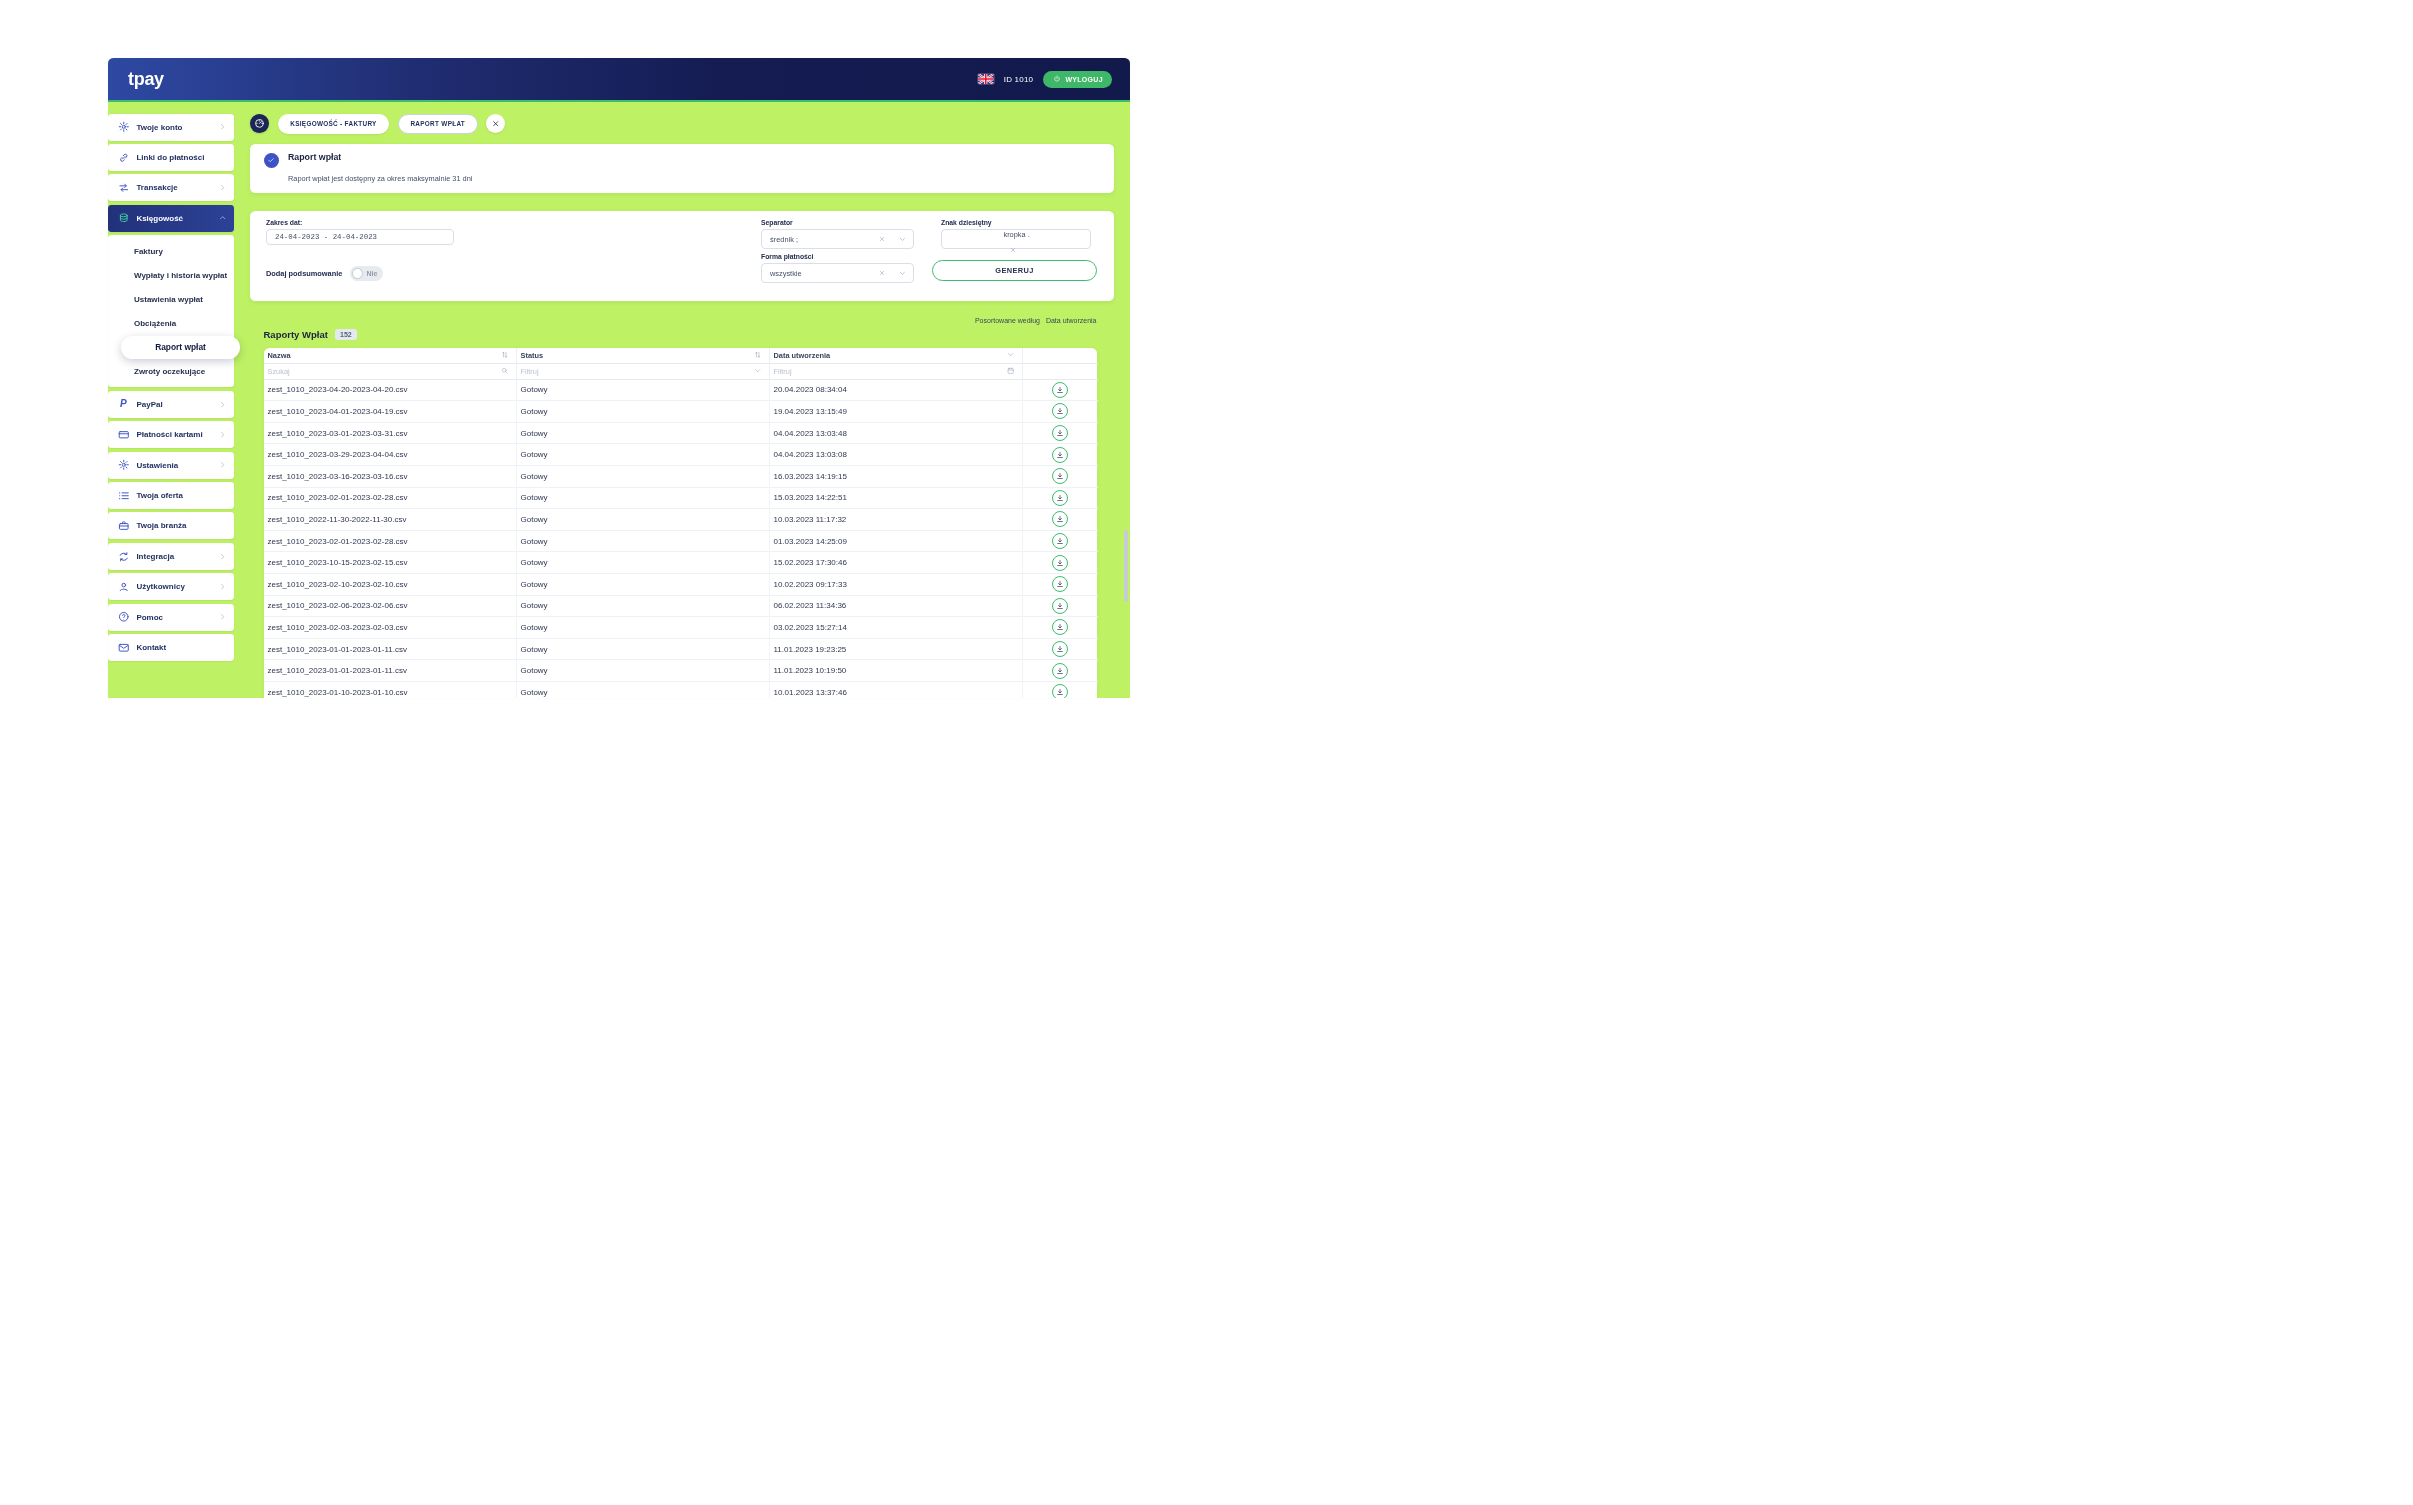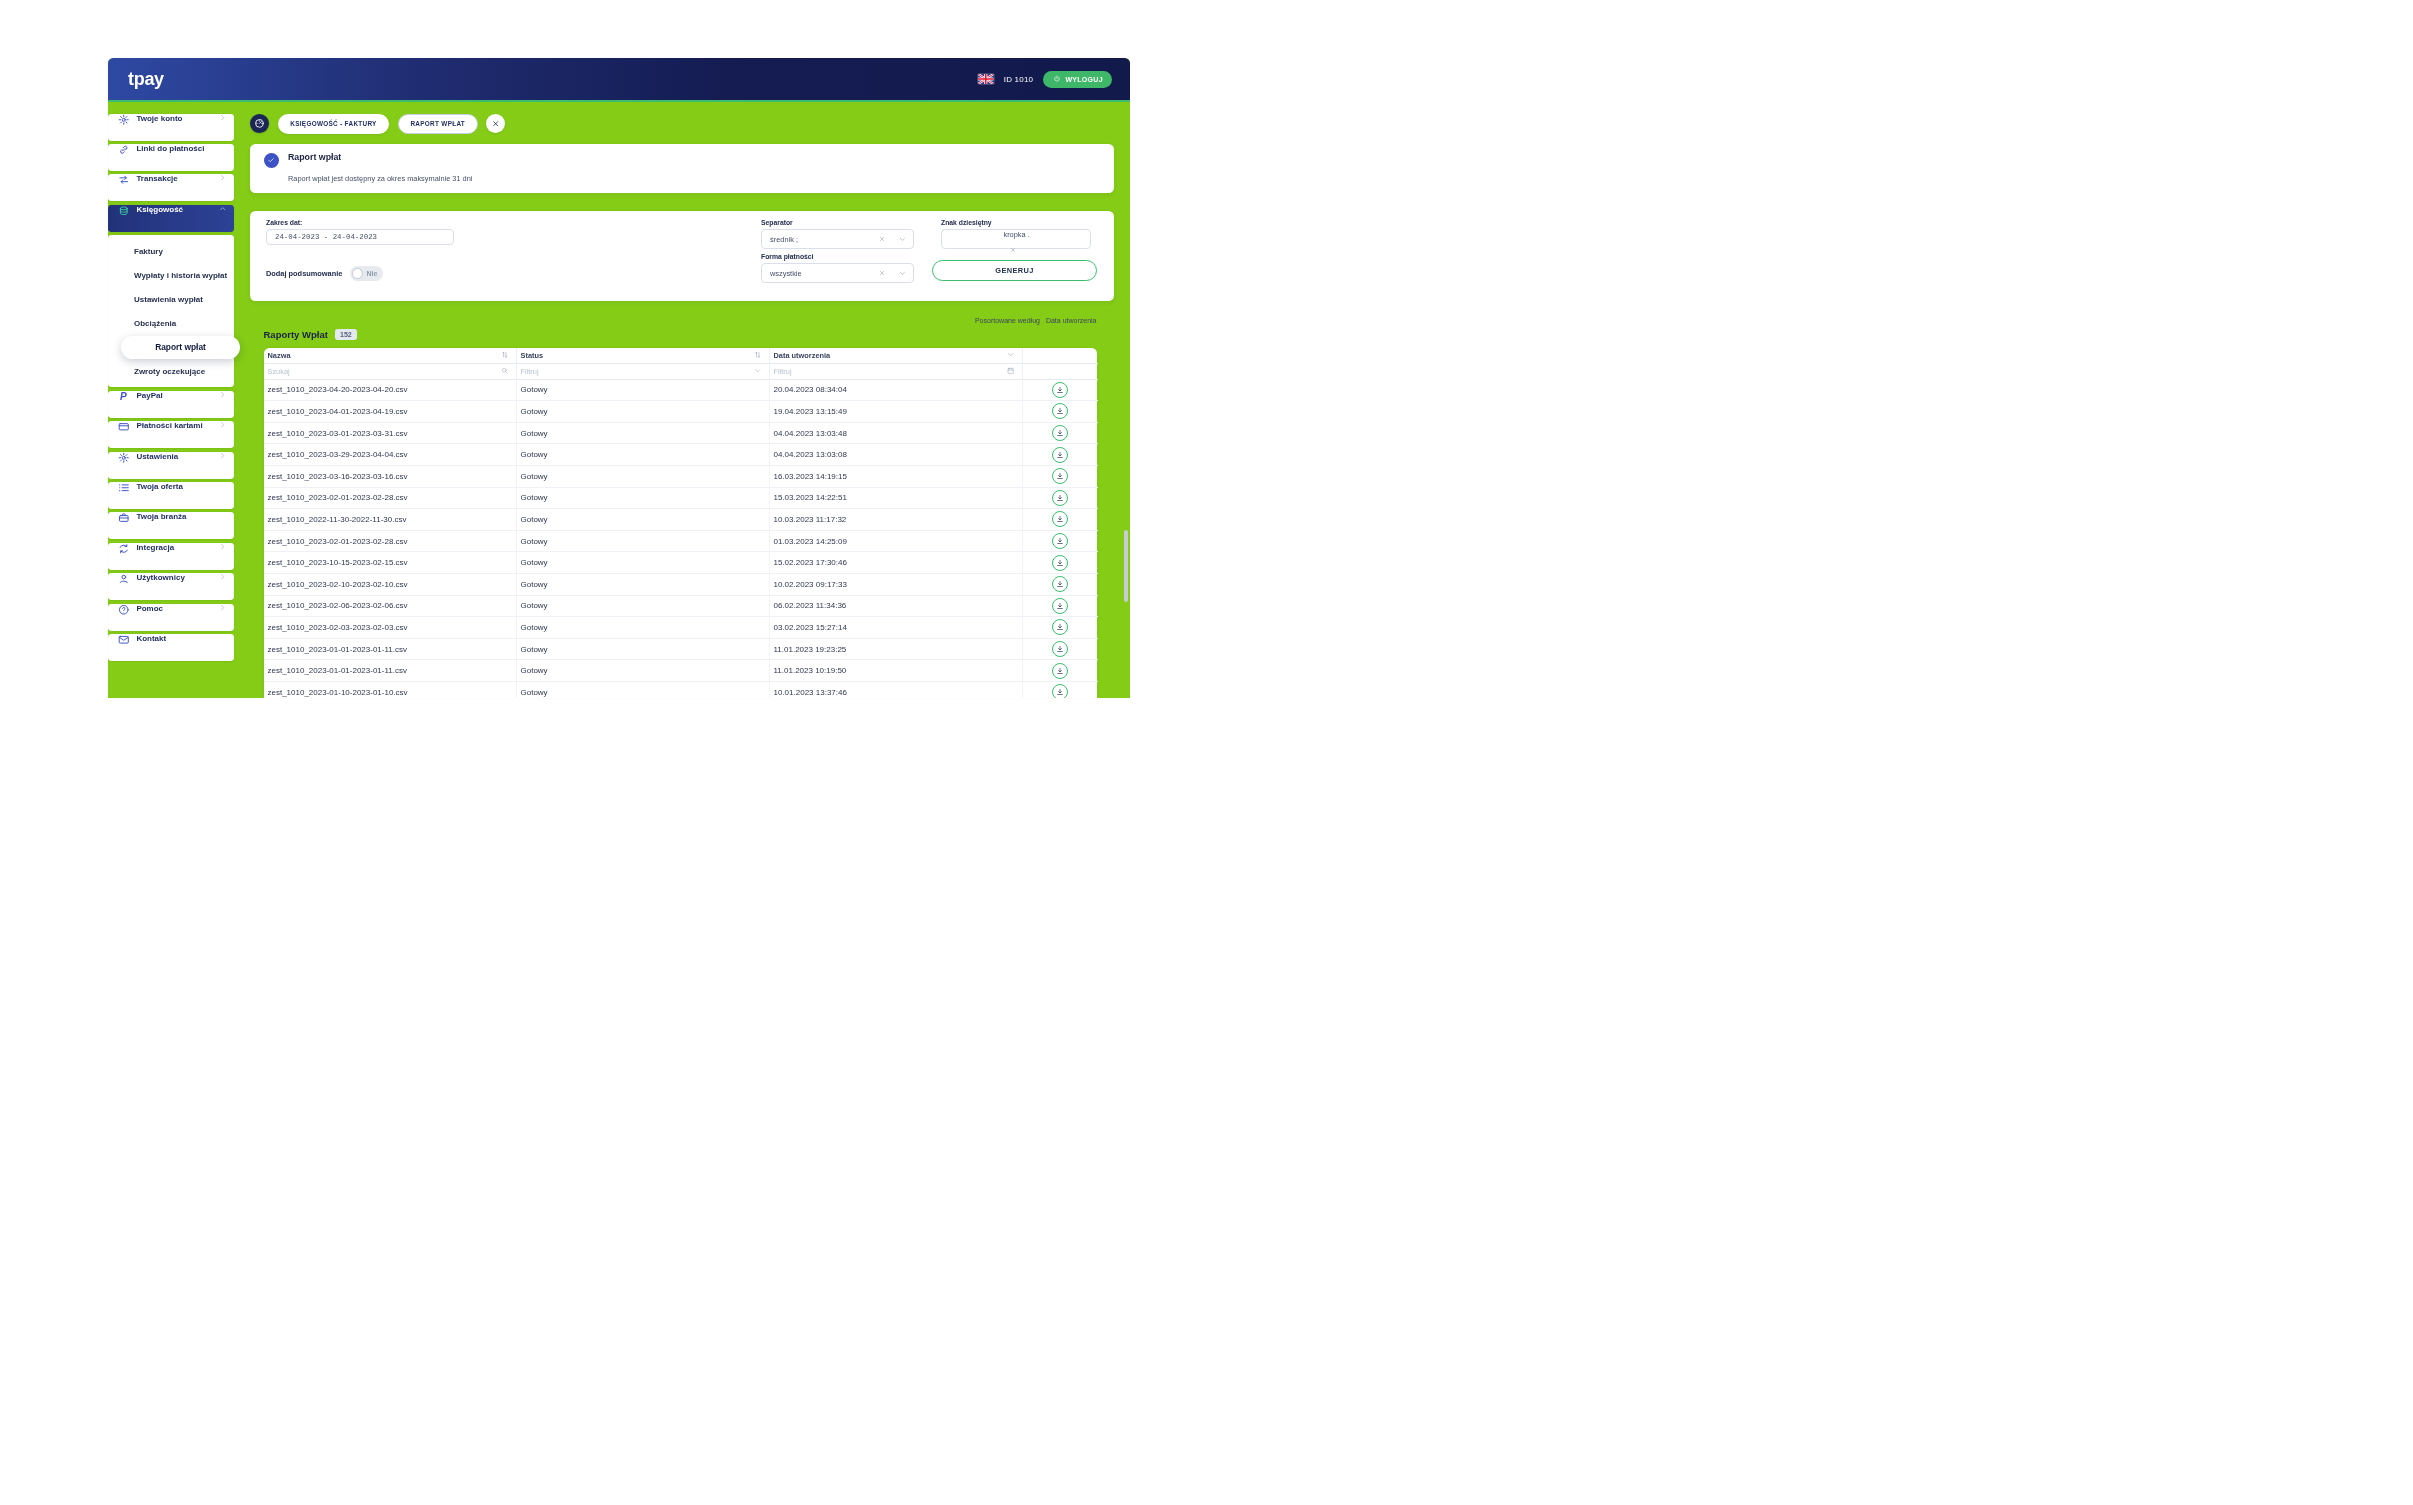--- a/index.html
+++ b/index.html
@@ -5,21 +5,21 @@
   * { box-sizing: border-box; margin: 0; padding: 0; }
   html,body { background:#fff; }
   body {
     font-family:"Liberation Sans", sans-serif;
     width:1207px; height:752px;
     color:#222; position:relative;
   }
   .app {
     position:absolute; left:108px; top:58px;
     width:1022px; height:640px;
-    background:#84cc16; overflow:hidden;
+    background:#bef264; overflow:hidden;
     border-radius:5.4px 5.4px 0 0;
     box-shadow:0 0 0 0.7px rgba(0,0,0,0.02);
   }
   
   .navbar {
     height:44px;
     background:linear-gradient(90deg,#2e49a3 0%, #202d72 30%, #141c52 60%, #121a4c 100%);
     border-bottom:2px solid #3bbd6e;
     display:flex; align-items:center;
     padding:0 17.6px 0 20px;
@@ -34,21 +34,21 @@
     height:17px; border-radius:8.8px; padding:0 9.5px;
     display:flex; align-items:center; gap:4.7px;
     font-family:inherit; font-size:7px; font-weight:700; letter-spacing:0.3px;
   }
   .p-ic { width:8px; height:8px; display:inline-flex; }
   
   .app-body { display:flex; height:596px; }
   .sidebar { width:126px; flex-shrink:0; padding-top:11.5px; }
   .side-item {
     height:27px; background:#fff; border-radius:3.4px; margin-bottom:3.4px;
-    display:flex; align-items:flex-start; padding:0 8px 0 9.5px;
+    display:flex; align-items:center; padding:0 8px 0 9.5px;
     box-shadow:0 0.7px 2px rgba(20,30,70,.07); cursor:pointer;
   }
   .s-icon { width:11.5px; height:11.5px; color:#3d52c4; margin-right:7.4px; display:inline-flex; align-items:center; justify-content:center; flex-shrink:0; }
   .s-icon svg { width:100%; height:100%; }
   .s-label { font-size:8px; font-weight:700; color:#1d2b5e; white-space:nowrap; }
   .s-chev { margin-left:auto; width:7.4px; height:7.4px; color:#9aa3b8; display:inline-flex; flex-shrink:0; }
   .s-chev svg { width:100%; height:100%; }
   .side-item.active { background:linear-gradient(90deg,#22317a,#2d4296); }
   .side-item.active .s-label { color:#fff; }
   .side-item.active .s-icon { color:#3fd0a0; }

